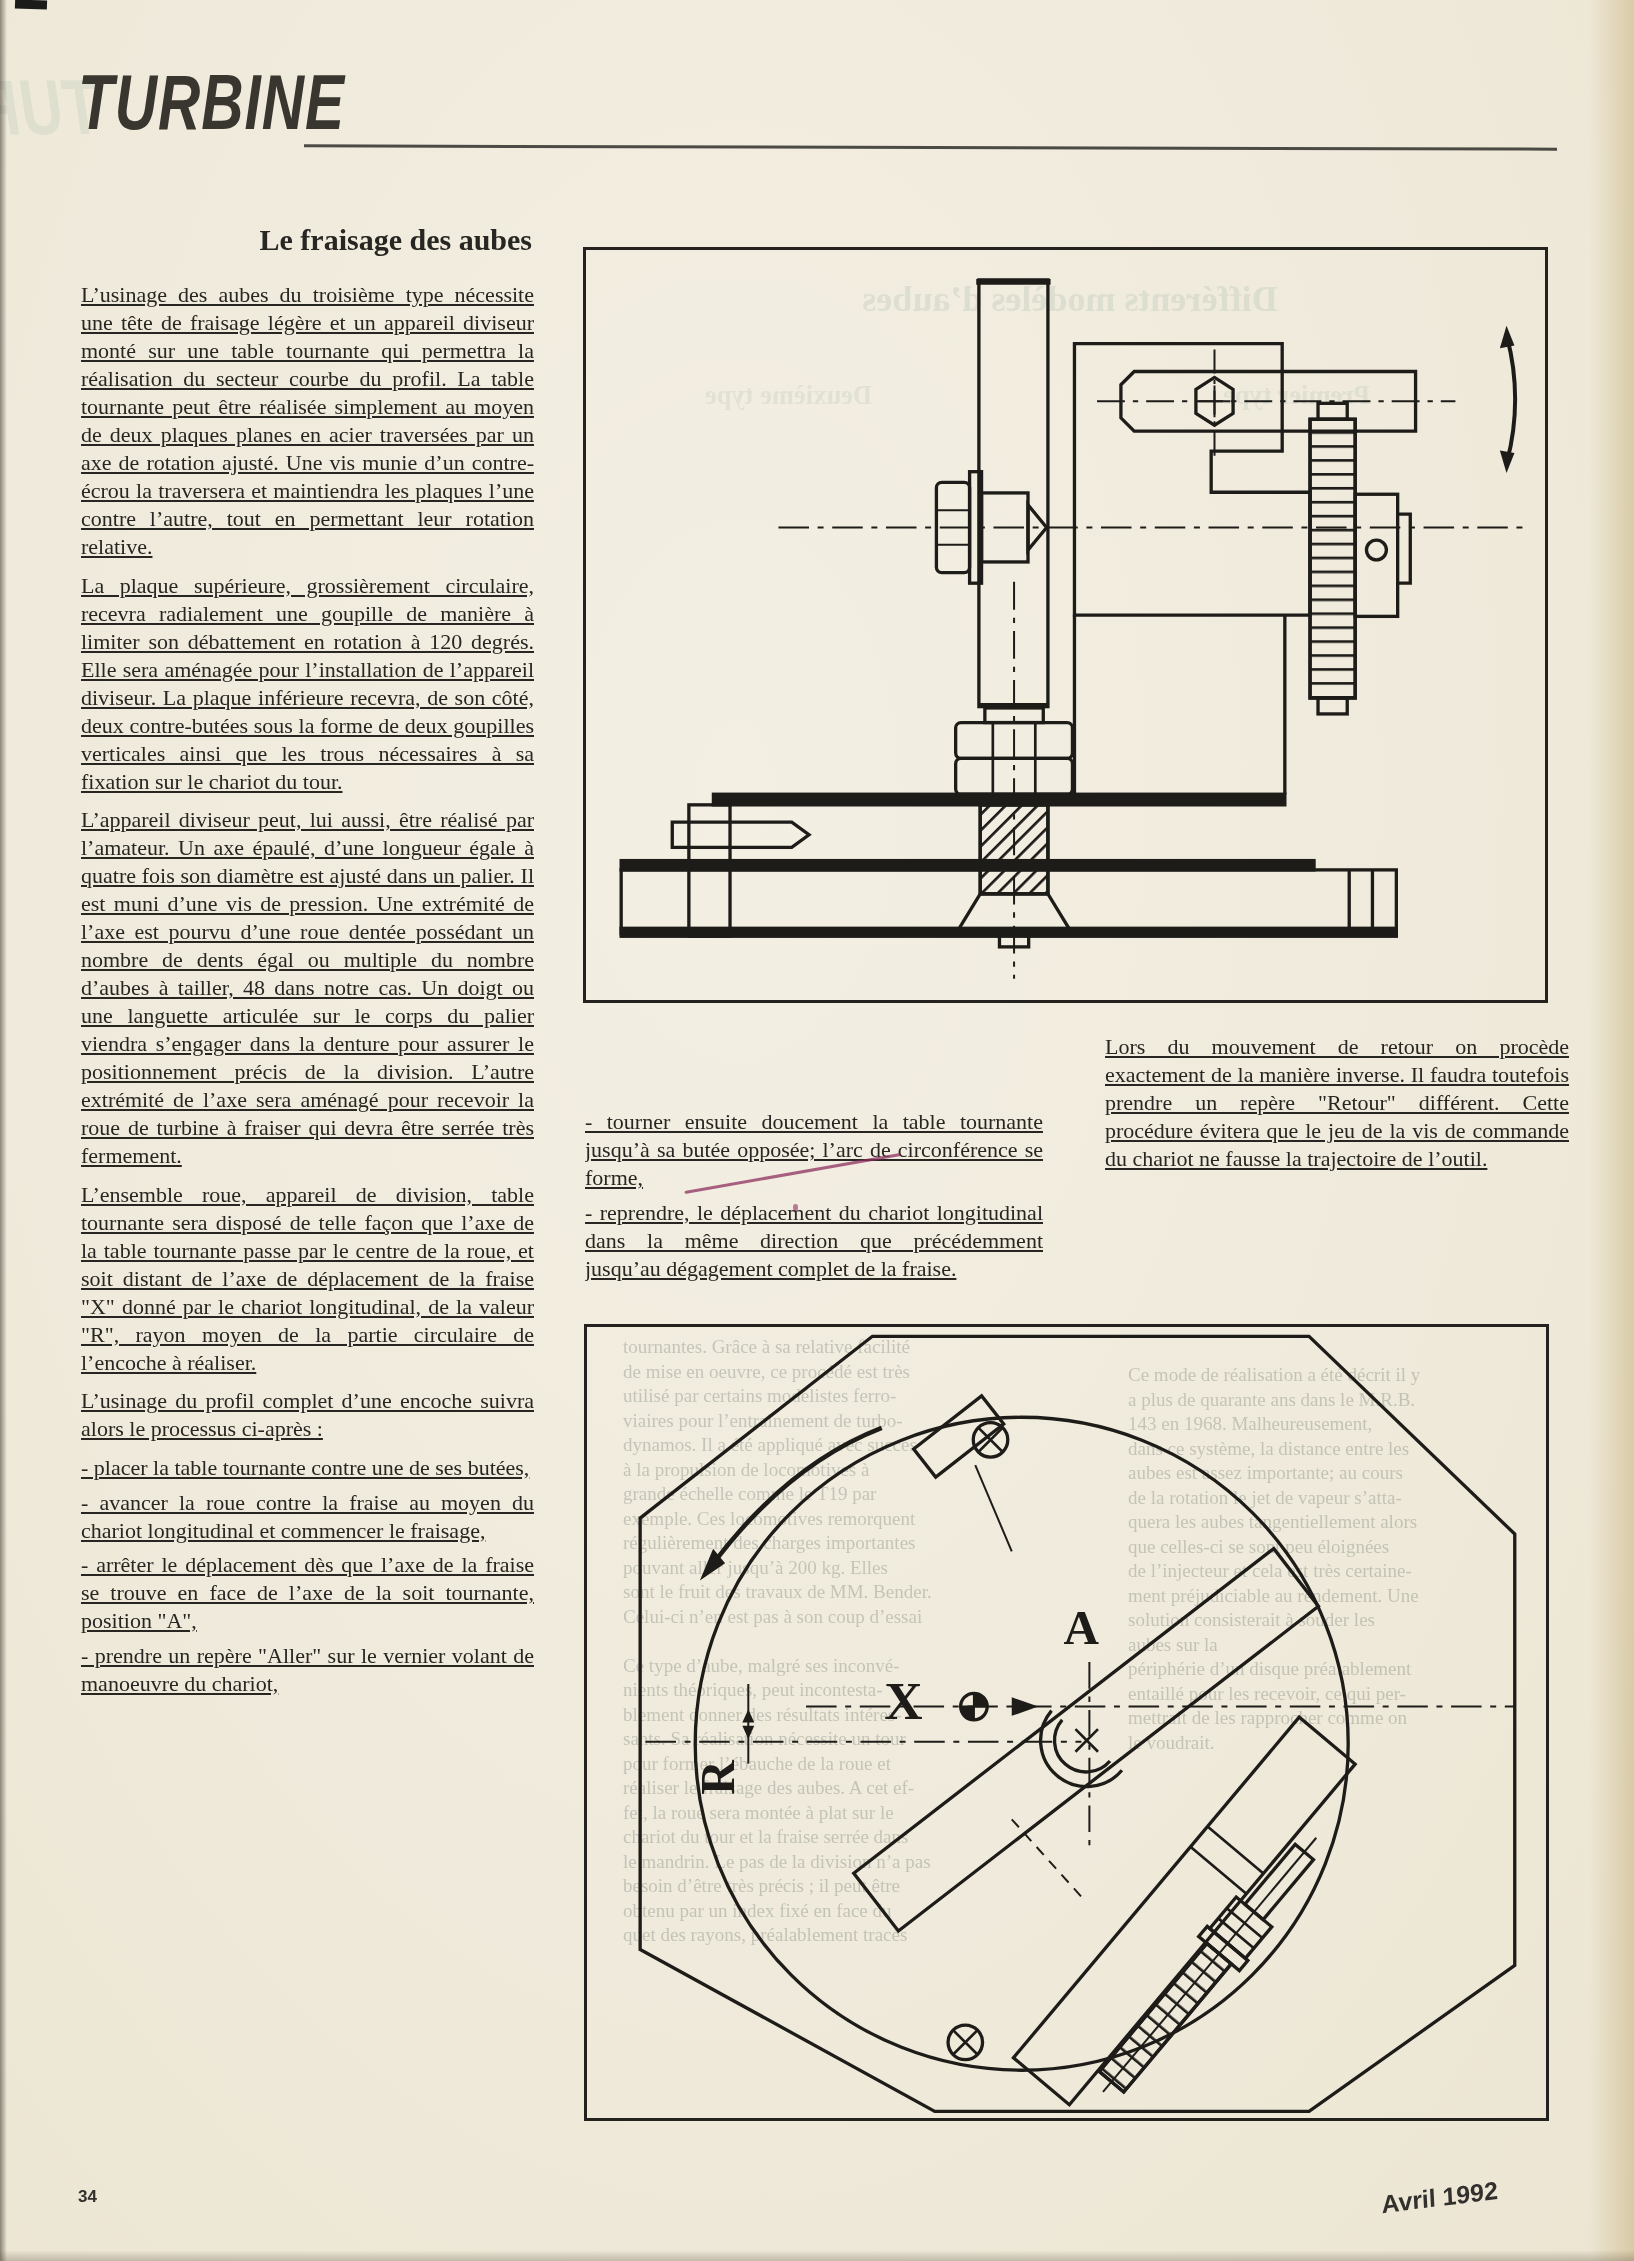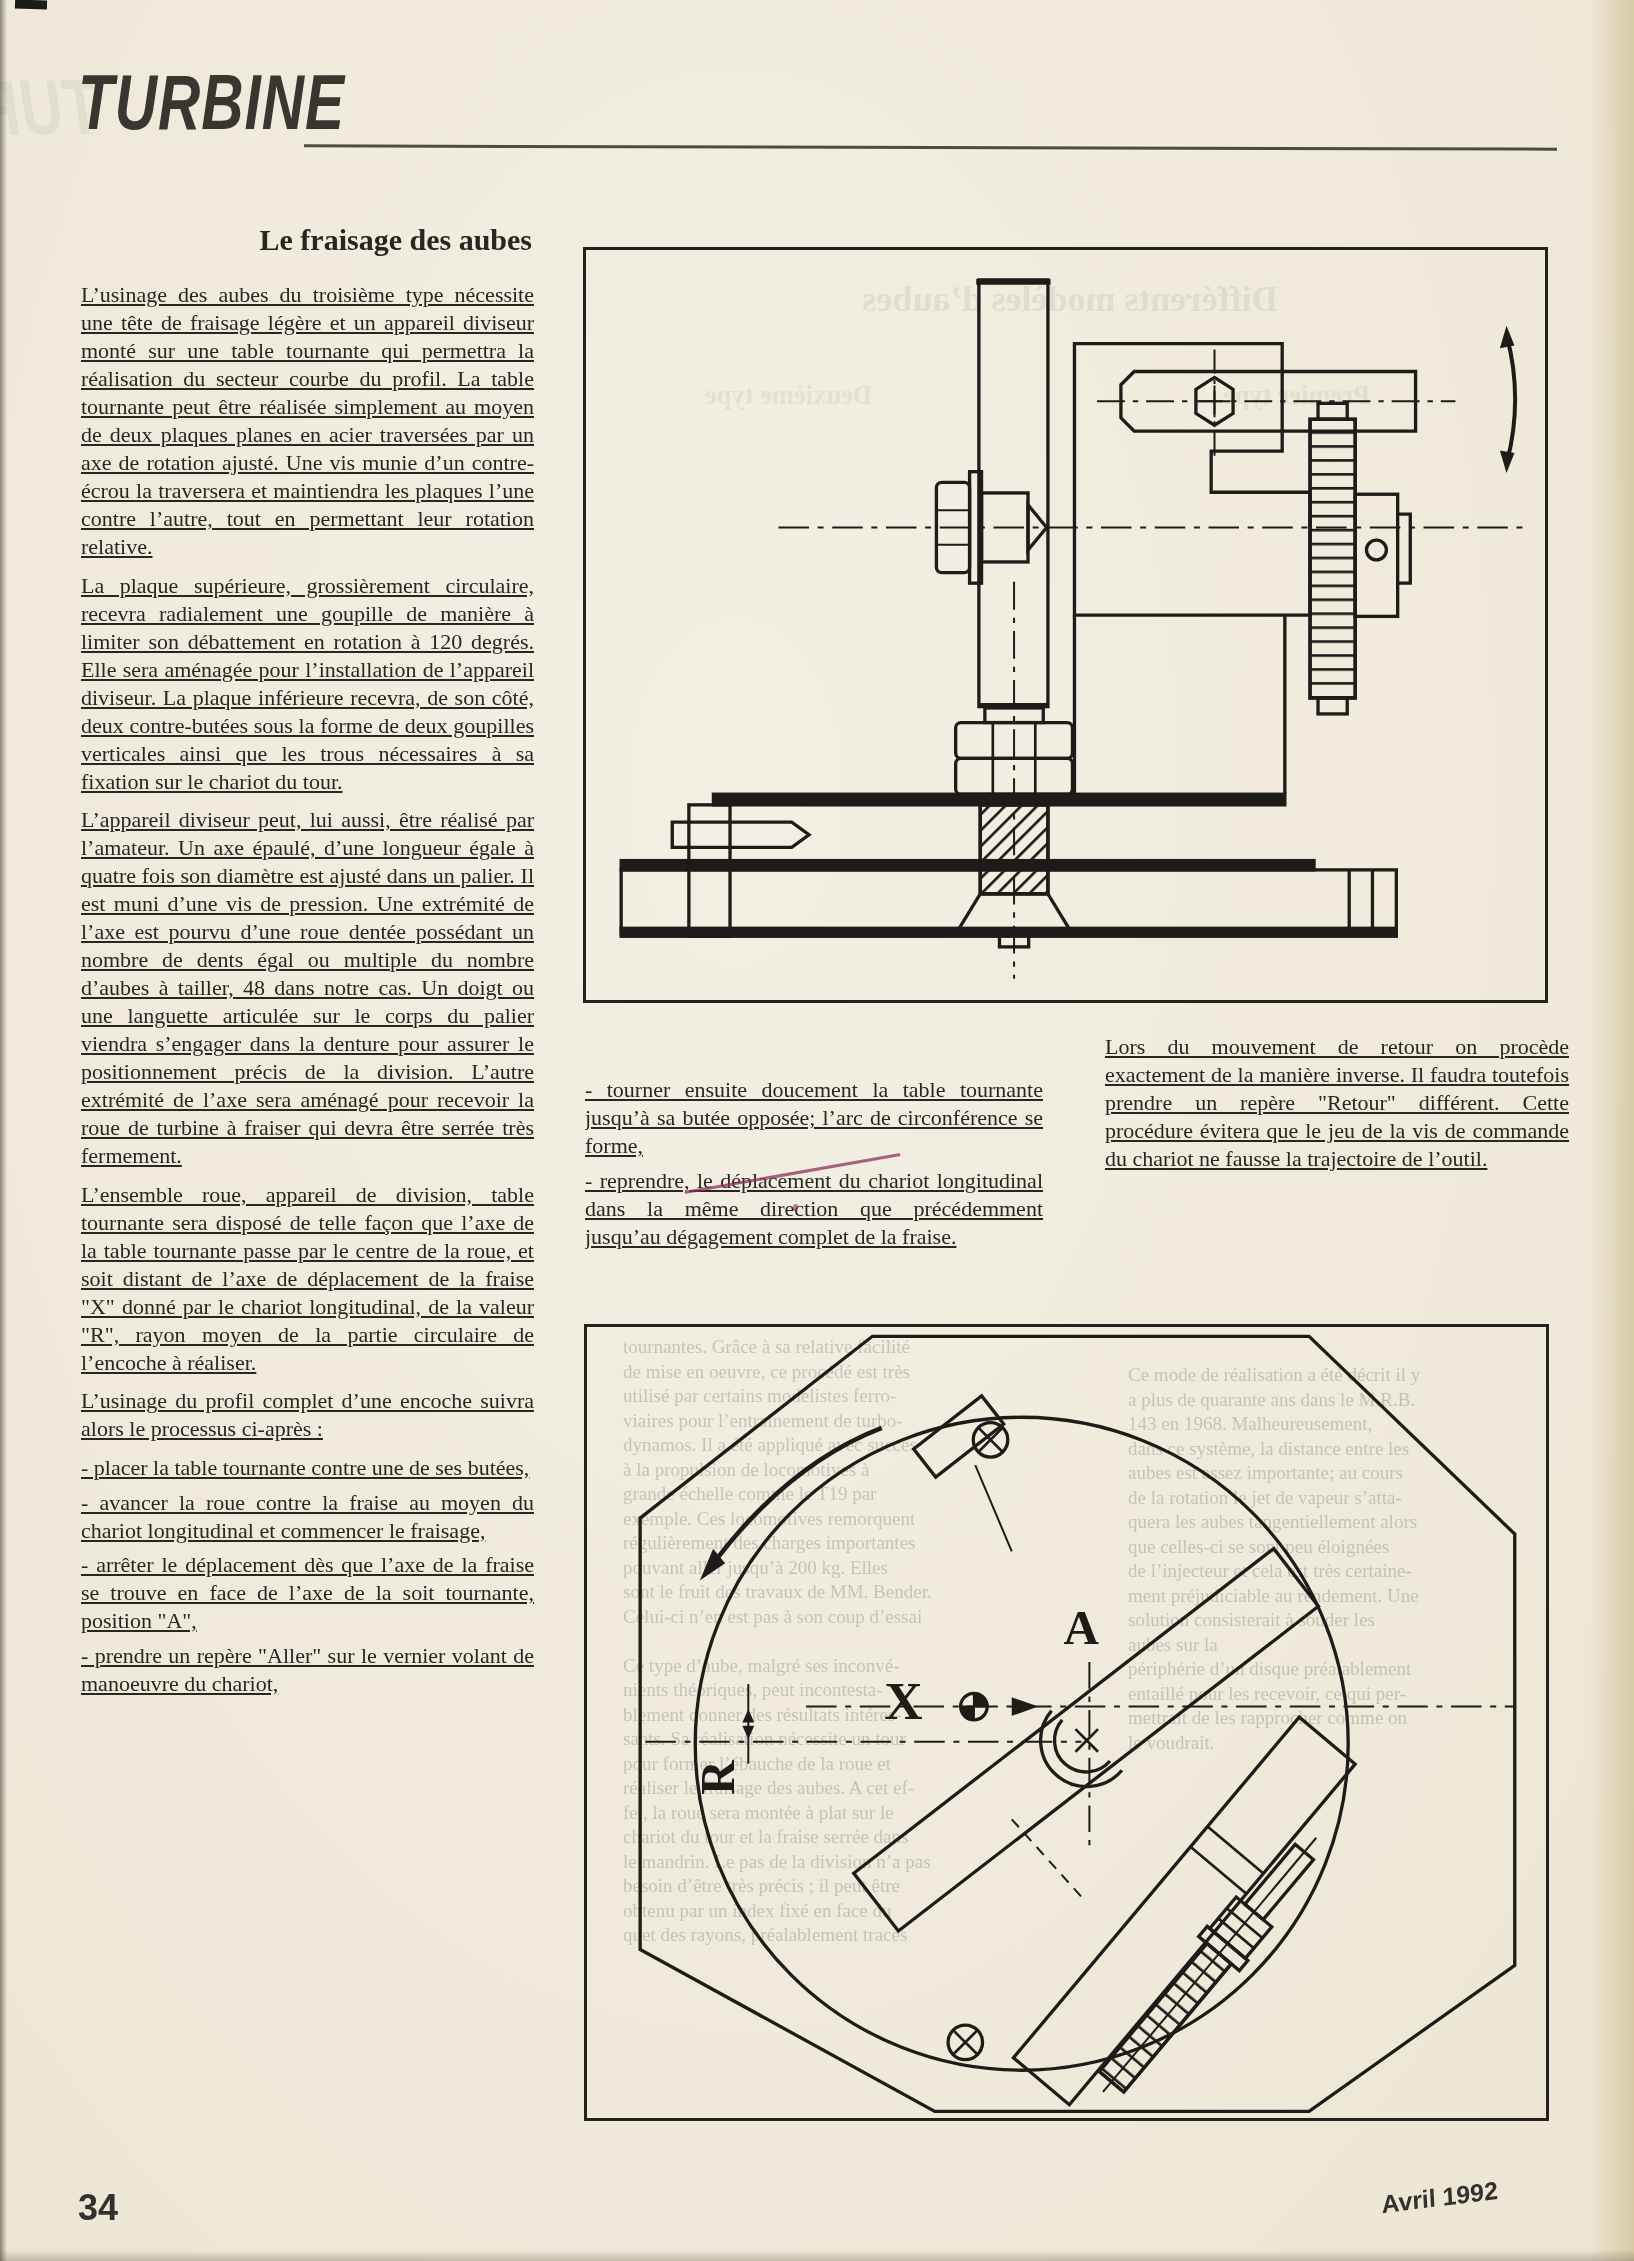--- a/index.html
+++ b/index.html
@@ -25,42 +25,42 @@
   .ghost-masthead{position:absolute;left:100px;top:69px;font-family:"Liberation Sans","DejaVu Sans",sans-serif;
             font-style:italic;font-weight:600;font-size:77px;line-height:1;color:#8fae9c;opacity:.16;
             letter-spacing:1.3px;transform:scaleX(-.76);transform-origin:left top;white-space:nowrap;filter:blur(0.7px);}
 
   .article-title{position:absolute;left:81px;top:223px;width:451px;text-align:right;
                  font-size:30px;font-weight:bold;}
   .col{position:absolute;text-align:justify;font-size:22px;line-height:28px;hyphens:auto;overflow:hidden;}
   .col p{margin:0 0 10.6px 0;text-decoration:underline;}
   .col p.bullet{margin:0 0 6.6px 0;}
   #col-left{left:81px;top:281px;width:453px;height:1915px;}
-  #col-mid{left:585px;top:1076px;width:458px;height:242px;}
+  #col-mid{left:585px;top:1108px;width:458px;height:242px;}
   #col-right{left:1089px;top:1033px;width:464px;height:229px;margin-left:16px;}
 
   .caption{position:absolute;font-size:26.5px;font-weight:bold;font-style:italic;text-align:right;color:#2b2a26;}
   #caption-top{left:929px;top:1027px;width:618px;}
   #caption-bottom{left:916px;top:2138px;width:605px;}
 
   .fig{position:absolute;border:3.3px solid #23221e;}
   #fig-top{left:583px;top:247px;width:959px;height:750px;}
   #fig-bottom{left:584px;top:1324px;width:959px;height:791px;}
   .fig svg{position:absolute;left:0;top:0;}
 
   .ghost{position:absolute;color:#6e7a6e;font-size:19px;line-height:24.5px;white-space:pre-line;
          filter:blur(0.4px);}
   .ghost-h{position:absolute;color:#7fa08f;font-weight:bold;white-space:nowrap;filter:blur(0.7px);}
 
   .pen-mark{position:absolute;left:683px;top:1172px;width:219px;height:2.7px;background:#8d2f5f;
             transform:rotate(-10deg);opacity:.75;border-radius:2px;}
   .pen-dot{position:absolute;left:793px;top:1204px;width:4.6px;height:6.6px;background:#8d2f5f;opacity:.6;border-radius:50%;}
 
   .footer-num{position:absolute;left:78px;top:2187px;font-family:"Liberation Sans","DejaVu Sans",sans-serif;
-              font-weight:bold;font-size:36px;color:#32312e;}
+              font-weight:bold;font-size:17px;color:#32312e;}
   .footer-date{position:absolute;left:1381px;top:2183px;font-family:"Liberation Sans","DejaVu Sans",sans-serif;
                font-weight:bold;font-size:25px;color:#32312e;transform:rotate(-7deg) skewX(-4deg);}
   svg text{font-family:"Liberation Serif","DejaVu Serif",serif;font-weight:bold;fill:#1d1c19;}
 </style>
 </head>
 <body>
 
 <div id="page">
 
   <div class="corner-mark"></div>

